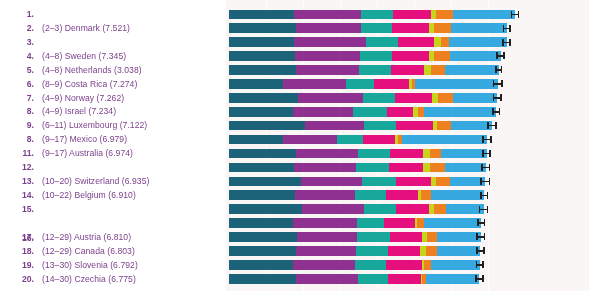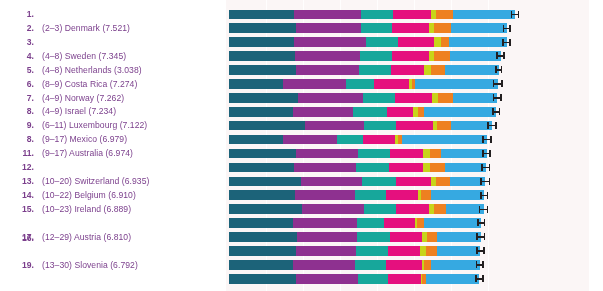--- a/index.html
+++ b/index.html
@@ -122,32 +122,39 @@
       <div class="lrow" style="top: 174.14px;">
         <span class="lnum">13.</span>
         <span class="ltext">(10–20) Switzerland (6.935)</span>
       </div>
       <div class="lrow" style="top: 188.06px;">
         <span class="lnum">14.</span>
         <span class="ltext">(10–22) Belgium (6.910)</span>
       </div>
       <div class="lrow" style="top: 201.98px;">
         <span class="lnum">15.</span>
-        <span class="ltext">(10–23) Ireland (6.889)</span>
       </div>
       <div class="lrow" style="top: 231px;">
         <span class="lnum">16.</span>
       </div>
       <div class="lrow" style="top: 229.82px;">
         <span class="lnum">17.</span>
         <span class="ltext">(12–29) Austria (6.810)</span>
       </div>
+      <div class="lrow" style="top: 243.74px;">
+        <span class="lnum">18.</span>
+        <span class="ltext">(12–29) Canada (6.803)</span>
+      </div>
       <div class="lrow" style="top: 257.66px;">
         <span class="lnum">19.</span>
         <span class="ltext">(13–30) Slovenia (6.792)</span>
+      </div>
+      <div class="lrow" style="top: 271.58px;">
+        <span class="lnum">20.</span>
+        <span class="ltext">(14–30) Czechia (6.775)</span>
       </div>
     </div>
 
   <div id="panel" style="background: rgb(251, 246, 246);">
       <div class="grid" style="left: 39.9512px; background: rgb(255, 255, 255);"></div>
       <div class="grid" style="left: 76.9024px; background: rgb(255, 255, 255);"></div>
       <div class="grid" style="left: 113.854px; background: rgb(255, 255, 255);"></div>
       <div class="grid" style="left: 150.805px; background: rgb(255, 255, 255);"></div>
       <div class="grid" style="left: 187.756px; background: rgb(255, 255, 255);"></div>
       <div class="grid" style="left: 224.707px; background: rgb(255, 255, 255);"></div>

